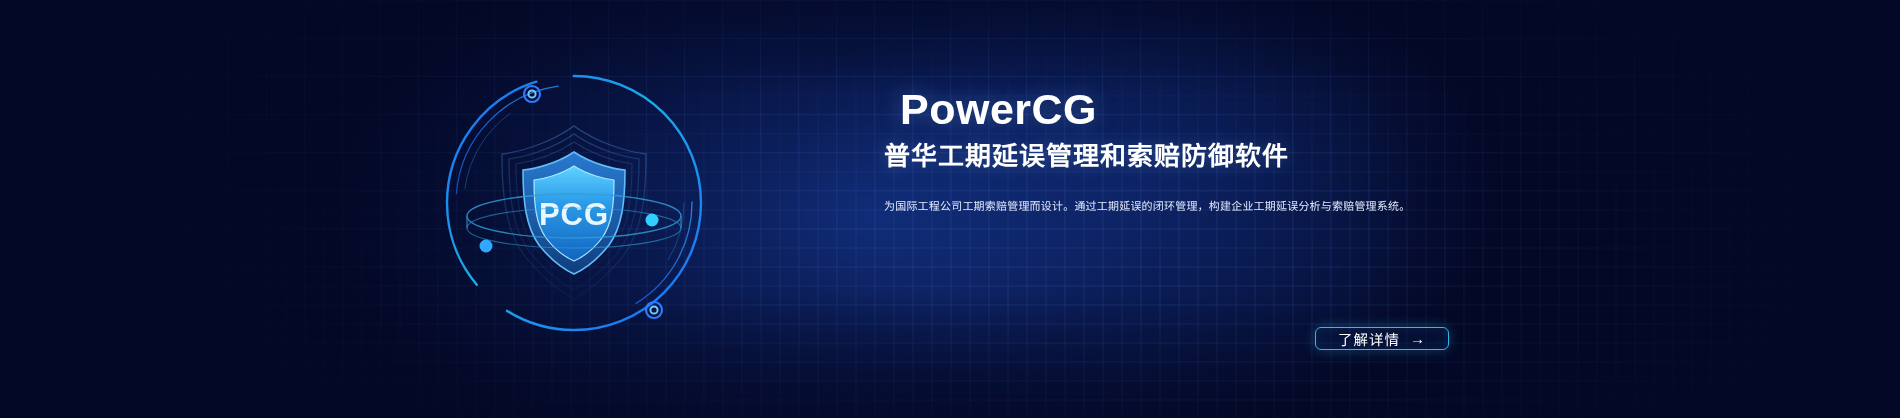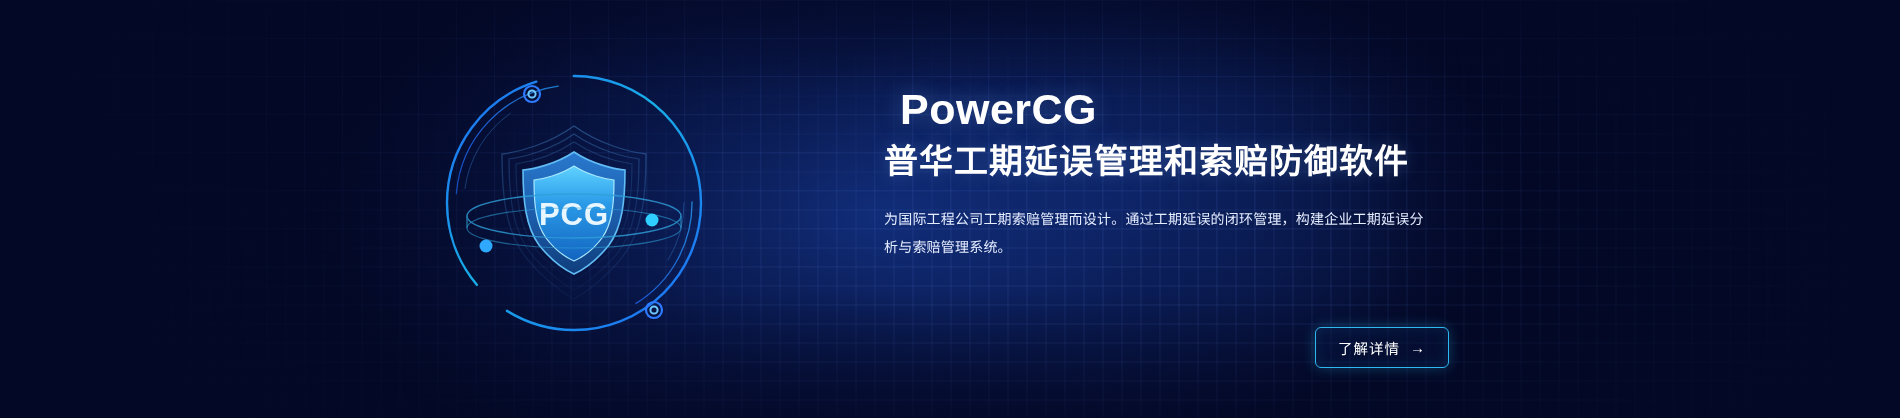--- a/index.html
+++ b/index.html
@@ -79,46 +79,46 @@
   .brand{
     font-size:43px;
     line-height:1.08;
     font-weight:700;
     color:#ffffff;
     letter-spacing:.5px;
     margin:0 0 8px 16px;
     text-shadow:0 0 22px rgba(120,180,255,.35);
   }
   .headline{
-    font-size:34px;
+    font-size:26px;
     line-height:1.25;
     font-weight:700;
     color:#ffffff;
     letter-spacing:1px;
     margin:0 0 22px 0;
     text-shadow:0 0 18px rgba(120,180,255,.30);
   }
   .desc{
-    font-size:14px;
+    font-size:11px;
     line-height:2.0;
     color:#e4ecff;
     margin:0;
     max-width:540px;
     letter-spacing:.2px;
   }
 
   .cta-row{
     position:absolute;
     left:1315px; top:327px;
   }
   .cta{
     display:inline-flex;
     align-items:center;
     gap:10px;
-    padding:9px 22px;
+    padding:0 22px;
     border:1px solid #2fb8f0;
     border-radius:6px;
     background:rgba(10,30,80,.30);
     color:#ffffff;
     font-size:14.5px;
     letter-spacing:1px;
     cursor:pointer;
     box-shadow:0 0 14px rgba(47,184,240,.30), inset 0 0 14px rgba(47,184,240,.10);
     white-space:nowrap;
   }

